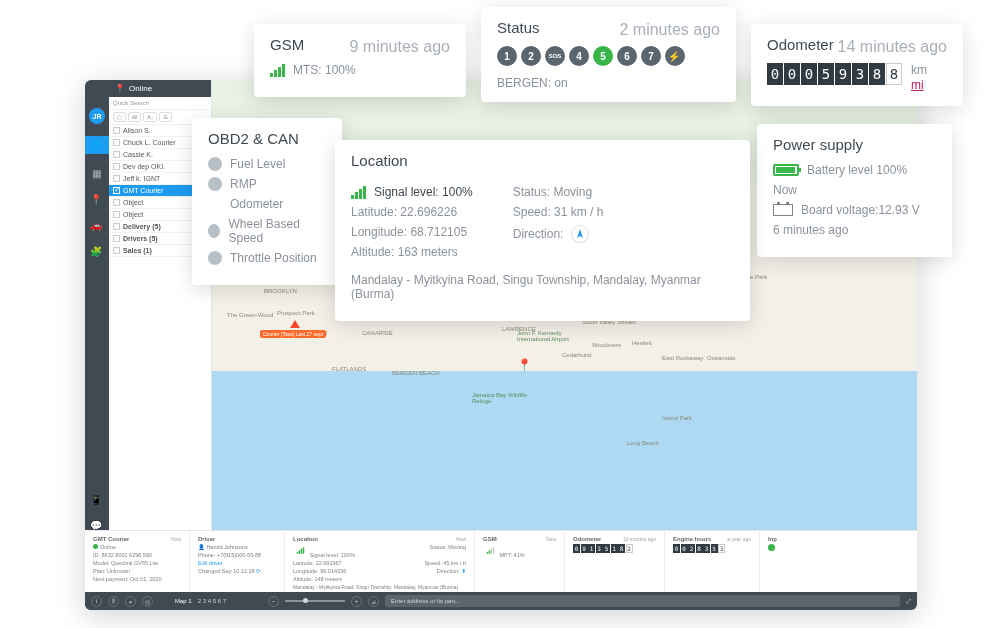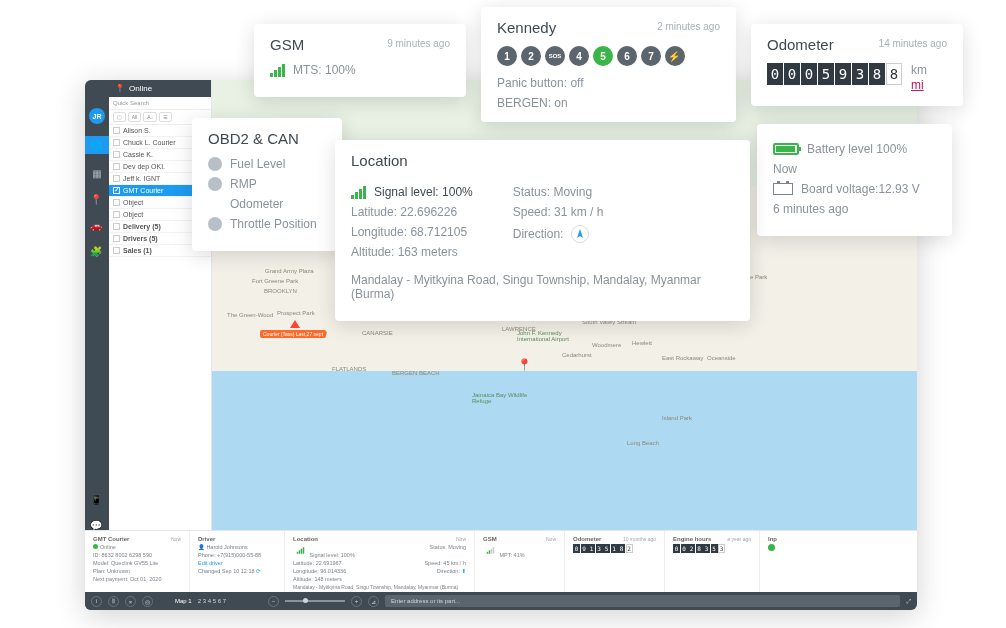--- a/index.html
+++ b/index.html
@@ -29,21 +29,21 @@
   .map-area{flex:1; position:relative; background: linear-gradient(#e8f1e4 0%, #e8f1e4 20%, #f3f0e8 20%, #f3f0e8 55%, #aed9f2 55%, #aed9f2 100%); overflow:hidden;}
   .map-label{position:absolute; font-size:6px; color:#8a8a7a;}
   .map-pin{position:absolute; width:10px; height:10px;}
   .pin-red{width:0; height:0; border-left:5px solid transparent; border-right:5px solid transparent; border-bottom:8px solid #ff4430;}
   .pin-label{position:absolute; background:#ff6a2b; color:#fff; font-size:5px; padding:1px 3px; white-space:nowrap; border-radius:2px;}
   .bottom-info{position:absolute; left:0; right:0; bottom:18px; height:62px; background:#fff; border-top:1px solid #e3e6ea; display:flex; font-size:6px;}
   .bottom-bar{position:absolute; left:0; right:0; bottom:0; height:18px; background:#404a53; display:flex; align-items:center; gap:6px; padding:0 6px; font-size:6px; color:#cfd5db;}
   .bb-ic{width:11px; height:11px; border:1px solid #6a737c; border-radius:50%; display:flex; align-items:center; justify-content:center; font-size:6px;}
   .card{position:absolute; background:#fff; border-radius:4px; box-shadow: 0 4px 20px rgba(0,0,0,.14); padding:12px 16px 14px; }
   .card h3{font-size:15px; color:#404a53; font-weight:500; margin-bottom:10px;}
-  .card .ts{position:absolute; top:14px; right:16px; font-size:10px; color:#a9b0b8;}
+  .card .ts{position:absolute; top:14px; right:16px; font-size:16px; color:#a9b0b8;}
   .card .row{font-size:12px; color:#8a929b; margin:6px 0; display:flex; align-items:center; gap:8px;}
   .signal{display:inline-flex; align-items:flex-end; gap:1px;}
   .signal span{width:3px; background:#3ab54a;}
   .signal span:nth-child(1){height:4px;} .signal span:nth-child(2){height:7px;} .signal span:nth-child(3){height:10px;} .signal span:nth-child(4){height:13px;}
   .odo-digits{display:inline-flex;}
   .odo-digits span{width:16px; height:22px; background:#303a42; color:#fff; font-size:14px; display:flex; align-items:center; justify-content:center; margin-right:1px; font-family:monospace;}
   .odo-digits span.last{background:#fff; color:#303a42; border:1px solid #ccc;}
   .inputs-row{display:flex; gap:4px; margin:4px 0 10px;}
   .ip{width:20px; height:20px; border-radius:50%; background:#5b656e; color:#fff; font-size:10px; display:flex; align-items:center; justify-content:center; font-weight:600;}
   .ip.sos{font-size:6px;}
@@ -308,33 +308,32 @@
         <span></span>
         <span></span>
         <span></span>
         <span></span>
       </span>
       <span>MTS: 100%</span>
     </div>
 </div>
 
 <div class="card" style="top:7px; left:481px; width:255px; padding-bottom:6px;">
-  <h3>Kennedy</h3>
+  <h3>Status</h3>
   <span class="ts">2 minutes ago</span>
   <div class="inputs-row">
     <div class="ip">1</div>
     <div class="ip">2</div>
     <div class="ip sos">SOS</div>
     <div class="ip">4</div>
     <div class="ip on">5</div>
     <div class="ip">6</div>
     <div class="ip">7</div>
     <div class="ip">⚡</div>
   </div>
-  <div class="row">Panic button: off</div>
   <div class="row">BERGEN: on</div>
 </div>
 
 <div class="card" style="top:24px; left:751px; width:212px;">
   <h3>Odometer</h3>
   <span class="ts">14 minutes ago</span>
   <div style="display:flex; align-items:flex-start; gap:8px;">
     <div class="odo-digits">
       <span>0</span>
         <span>0</span>
@@ -361,25 +360,30 @@
   <div class="row">
       <span class="ob-ic"></span>
       <span>RMP</span>
     </div>
   <div class="row">
       <span style="width:14px;"></span>
       <span>Odometer</span>
     </div>
   <div class="row">
       <span class="ob-ic"></span>
+      <span>Wheel Based Speed</span>
+    </div>
+  <div class="row">
+      <span class="ob-ic"></span>
       <span>Throttle Position</span>
     </div>
 </div>
 
 <div class="card" style="top:124px; left:757px; width:195px;">
+  <h3>Power supply</h3>
   <div class="row">
       <span class="batt-ic"></span>
       <span>Battery level 100%</span>
     </div>
   <div class="row">Now</div>
   <div class="row">
       <span class="board-ic"></span>
       <span>Board voltage:12.93 V</span>
     </div>
   <div class="row">6 minutes ago</div>

